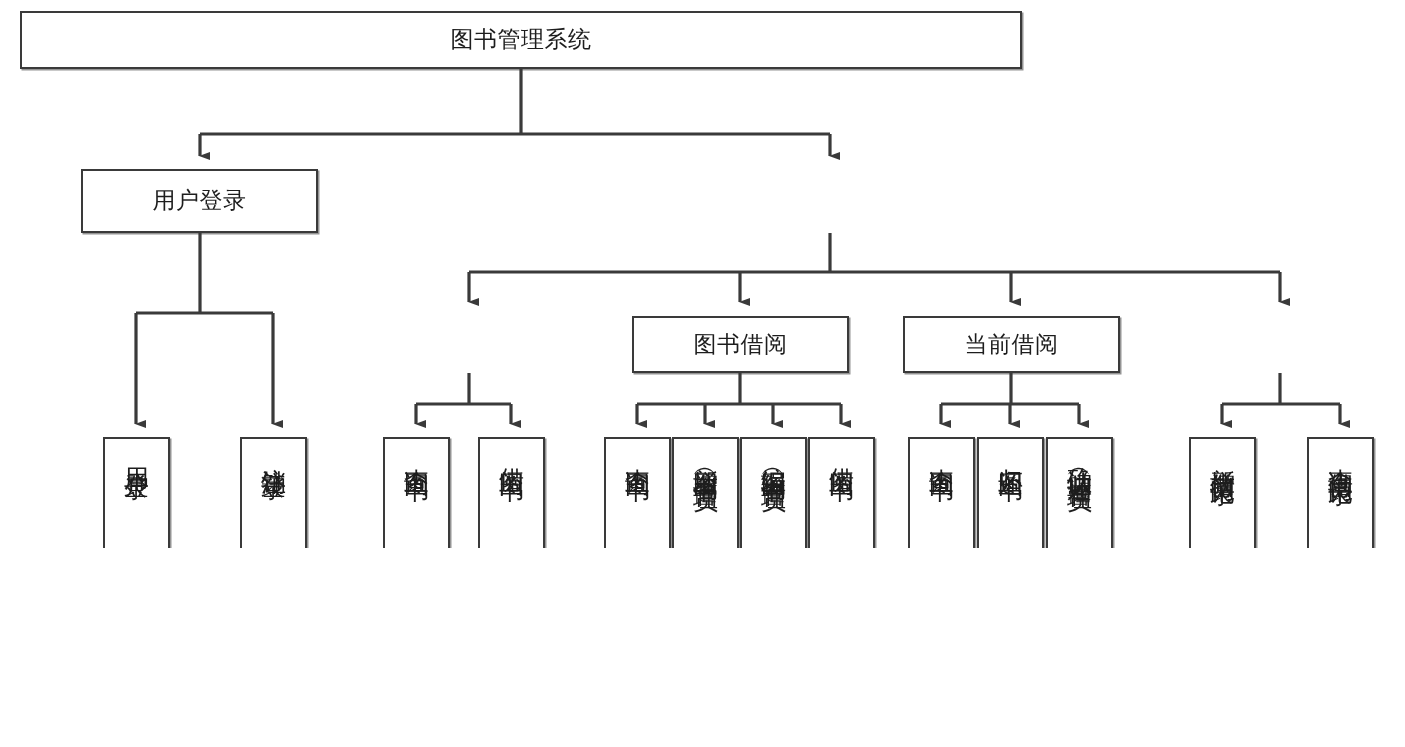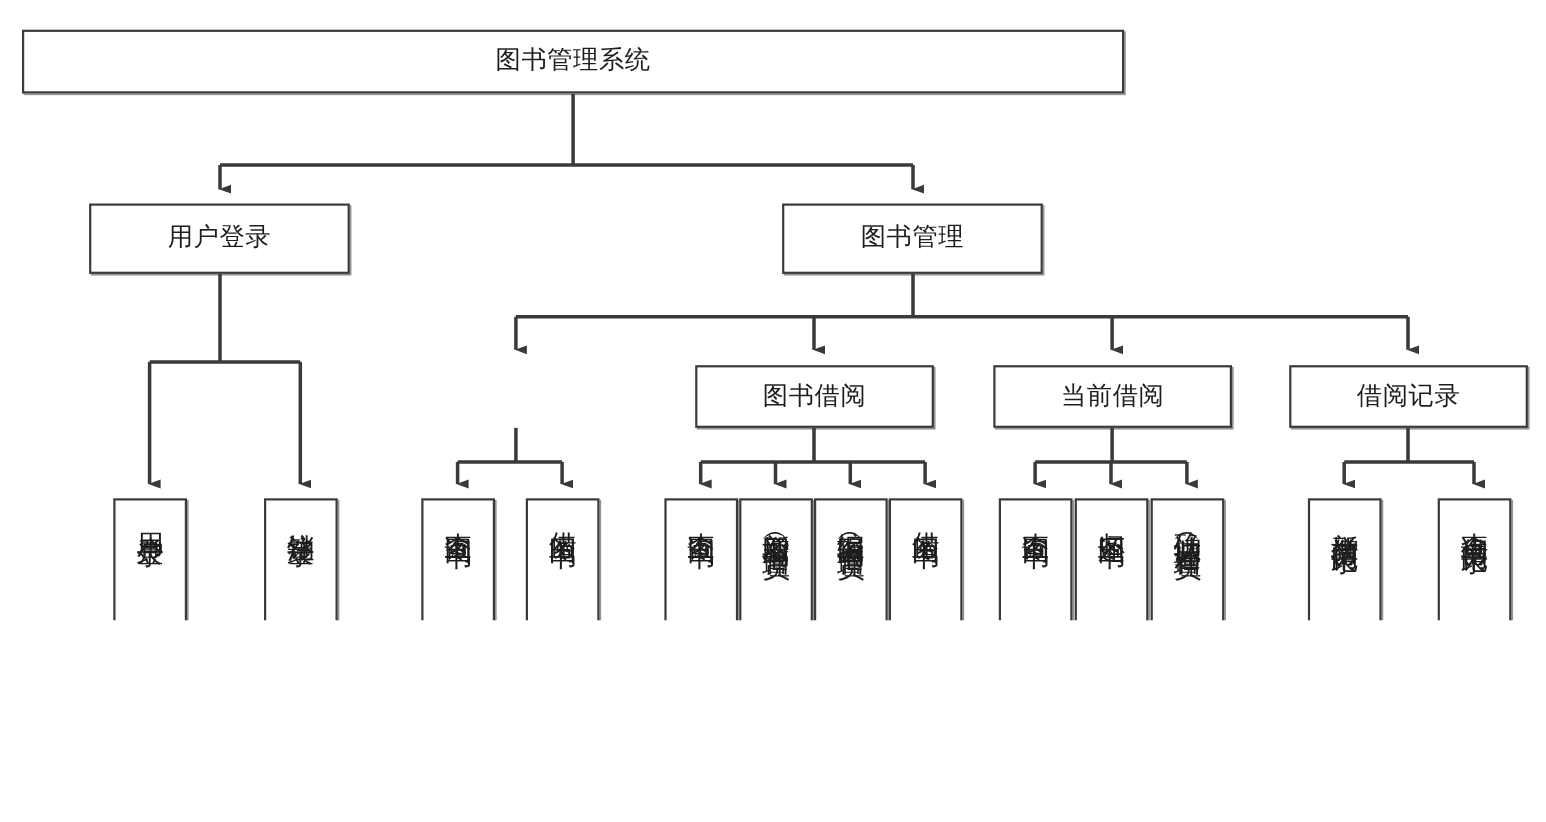--- a/index.html
+++ b/index.html
@@ -10,21 +10,20 @@
   }
   body {
     font-family: "DejaVu Sans", "Liberation Sans", sans-serif;
   }
   #diagram-canvas {
     position: relative;
     width: 1405px;
     height: 548px;
     background: #ffffff;
     overflow: hidden;
-    margin-top: 16px;
   }
   #diagram-svg {
     position: absolute;
     left: 0;
     top: 0;
     width: 1405px;
     height: 747px;
   }
   .node-box {
     position: absolute;
@@ -127,36 +126,30 @@
   </svg>
 
   <div class="node-box horizontal" style="left:20px; top:11px; width:1002px; height:58px;">
     <span class="node-label">图书管理系统</span>
   </div>
 
   <div class="node-box horizontal" style="left:81px; top:169px; width:237px; height:64px;">
     <span class="node-label">用户登录</span>
   </div>
 
-  <div class="node-box horizontal" style="left:711px; top:169px; width:237px; height:64px;">
-    <span class="node-label">图书管理</span>
-  </div>
 
 
   <div class="node-box horizontal" style="left:632px; top:316px; width:217px; height:57px;">
     <span class="node-label">图书借阅</span>
   </div>
 
   <div class="node-box horizontal" style="left:903px; top:316px; width:217px; height:57px;">
     <span class="node-label">当前借阅</span>
   </div>
 
-  <div class="node-box horizontal" style="left:1172px; top:316px; width:217px; height:57px;">
-    <span class="node-label">借阅记录</span>
-  </div>
 
   <div class="node-box vertical" style="left:103px; top:437px; width:67px; height:298px;">
     <span class="node-label">用户登录</span>
   </div>
 
   <div class="node-box vertical" style="left:240px; top:437px; width:67px; height:298px;">
     <span class="node-label">注销登录</span>
   </div>
 
   <div class="node-box vertical" style="left:383px; top:437px; width:67px; height:298px;">

